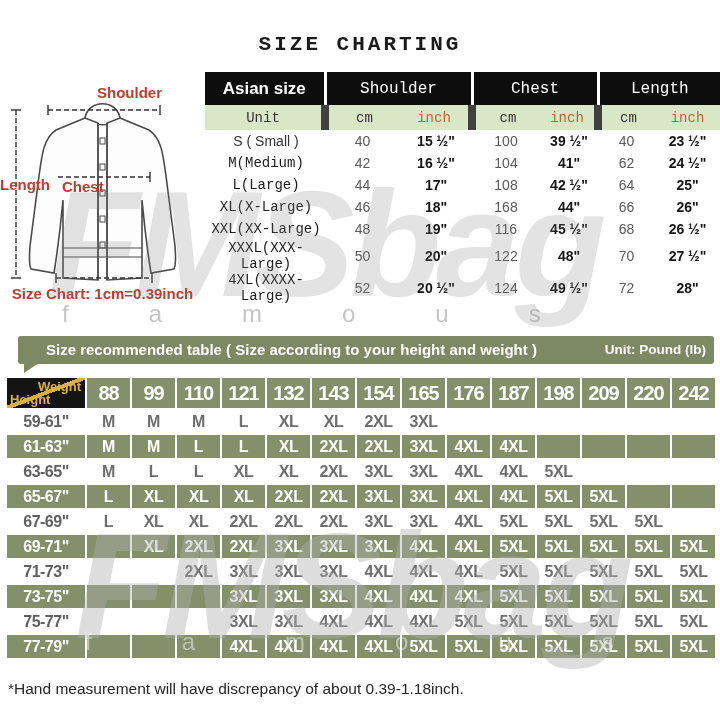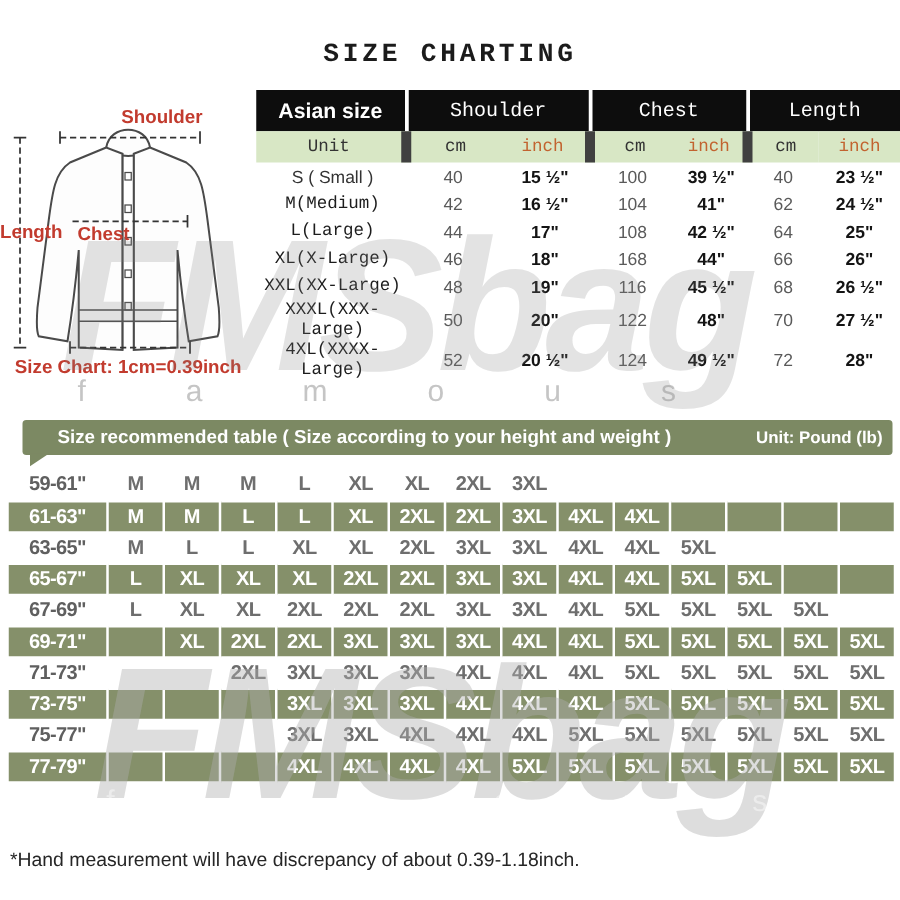--- a/index.html
+++ b/index.html
@@ -230,20 +230,40 @@
         <col>
         <col>
         <col>
         <col>
         <col>
         <col>
         <col>
         <col>
       </colgroup>
     <tbody>
+        <tr>
+      <th class="corner">
+            <span class="cw">Weight</span>
+            <span class="ch">Height</span>
+          </th>
+      <th class="wcell">88</th>
+          <th class="wcell">99</th>
+          <th class="wcell">110</th>
+          <th class="wcell">121</th>
+          <th class="wcell">132</th>
+          <th class="wcell">143</th>
+          <th class="wcell">154</th>
+          <th class="wcell">165</th>
+          <th class="wcell">176</th>
+          <th class="wcell">187</th>
+          <th class="wcell">198</th>
+          <th class="wcell">209</th>
+          <th class="wcell">220</th>
+          <th class="wcell">242</th>
+    </tr>
     <tr class="row-white">
           <td class="hlabel">59-61"</td>
           <td>M</td>
           <td>M</td>
           <td>M</td>
           <td>L</td>
           <td>XL</td>
           <td>XL</td>
           <td>2XL</td>
           <td>3XL</td>

